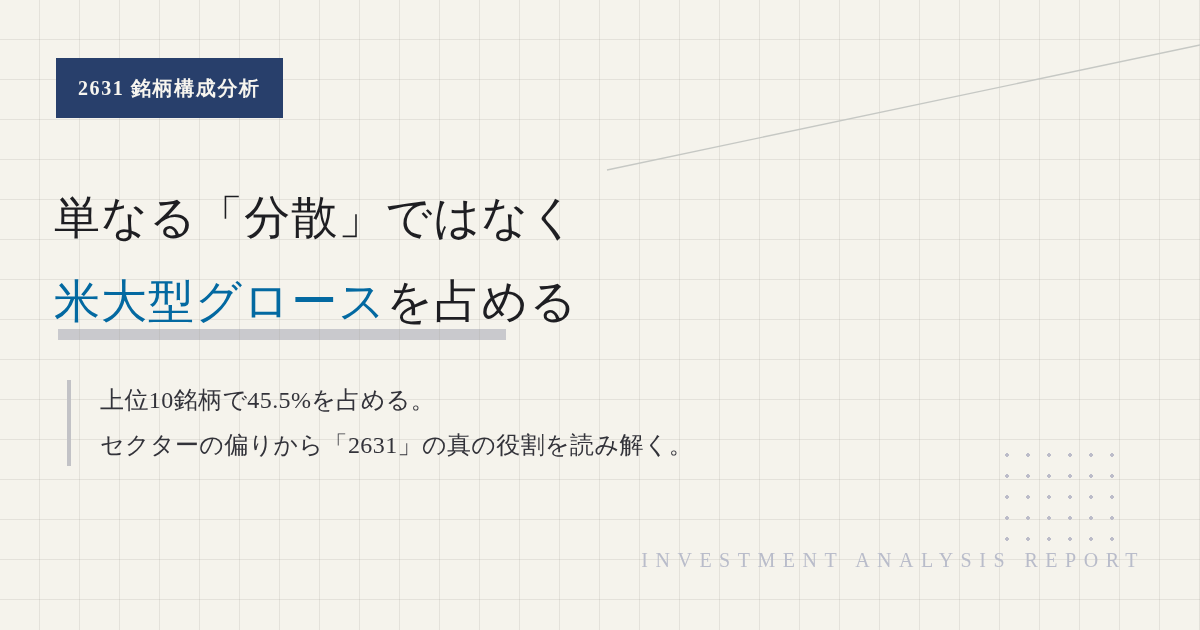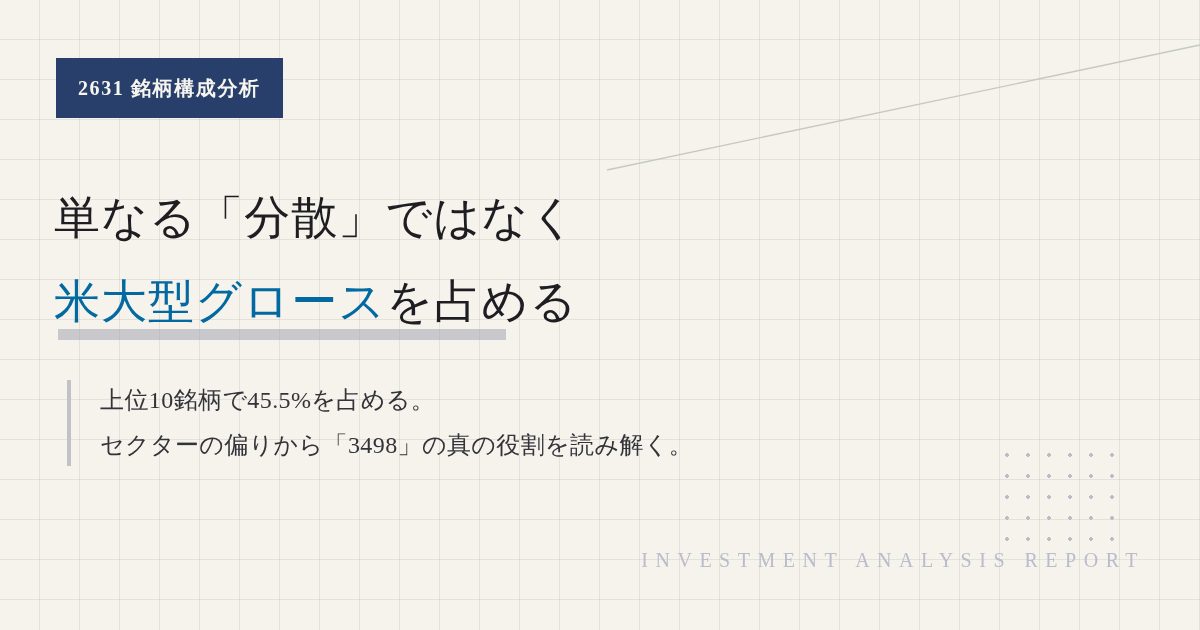--- a/index.html
+++ b/index.html
@@ -151,18 +151,18 @@
   <div class="headline">
     <div class="headline-line headline-line-1">単なる「分散」ではなく</div>
     <div class="headline-line headline-line-2">
       <span class="hl-underline"></span>
       <span class="hl-accent">米大型グロース</span><span>を占める</span>
     </div>
   </div>
 
   <div class="subtitle-wrap">
     <div class="subtitle-line">上位10銘柄で45.5%を占める。</div>
-    <div class="subtitle-line">セクターの偏りから「3498」の真の役割を読み解く。</div>
+    <div class="subtitle-line">セクターの偏りから「2631」の真の役割を読み解く。</div>
   </div>
 
   <div class="footer-label">INVESTMENT ANALYSIS REPORT</div>
 
 </div>
 
 </body></html>

